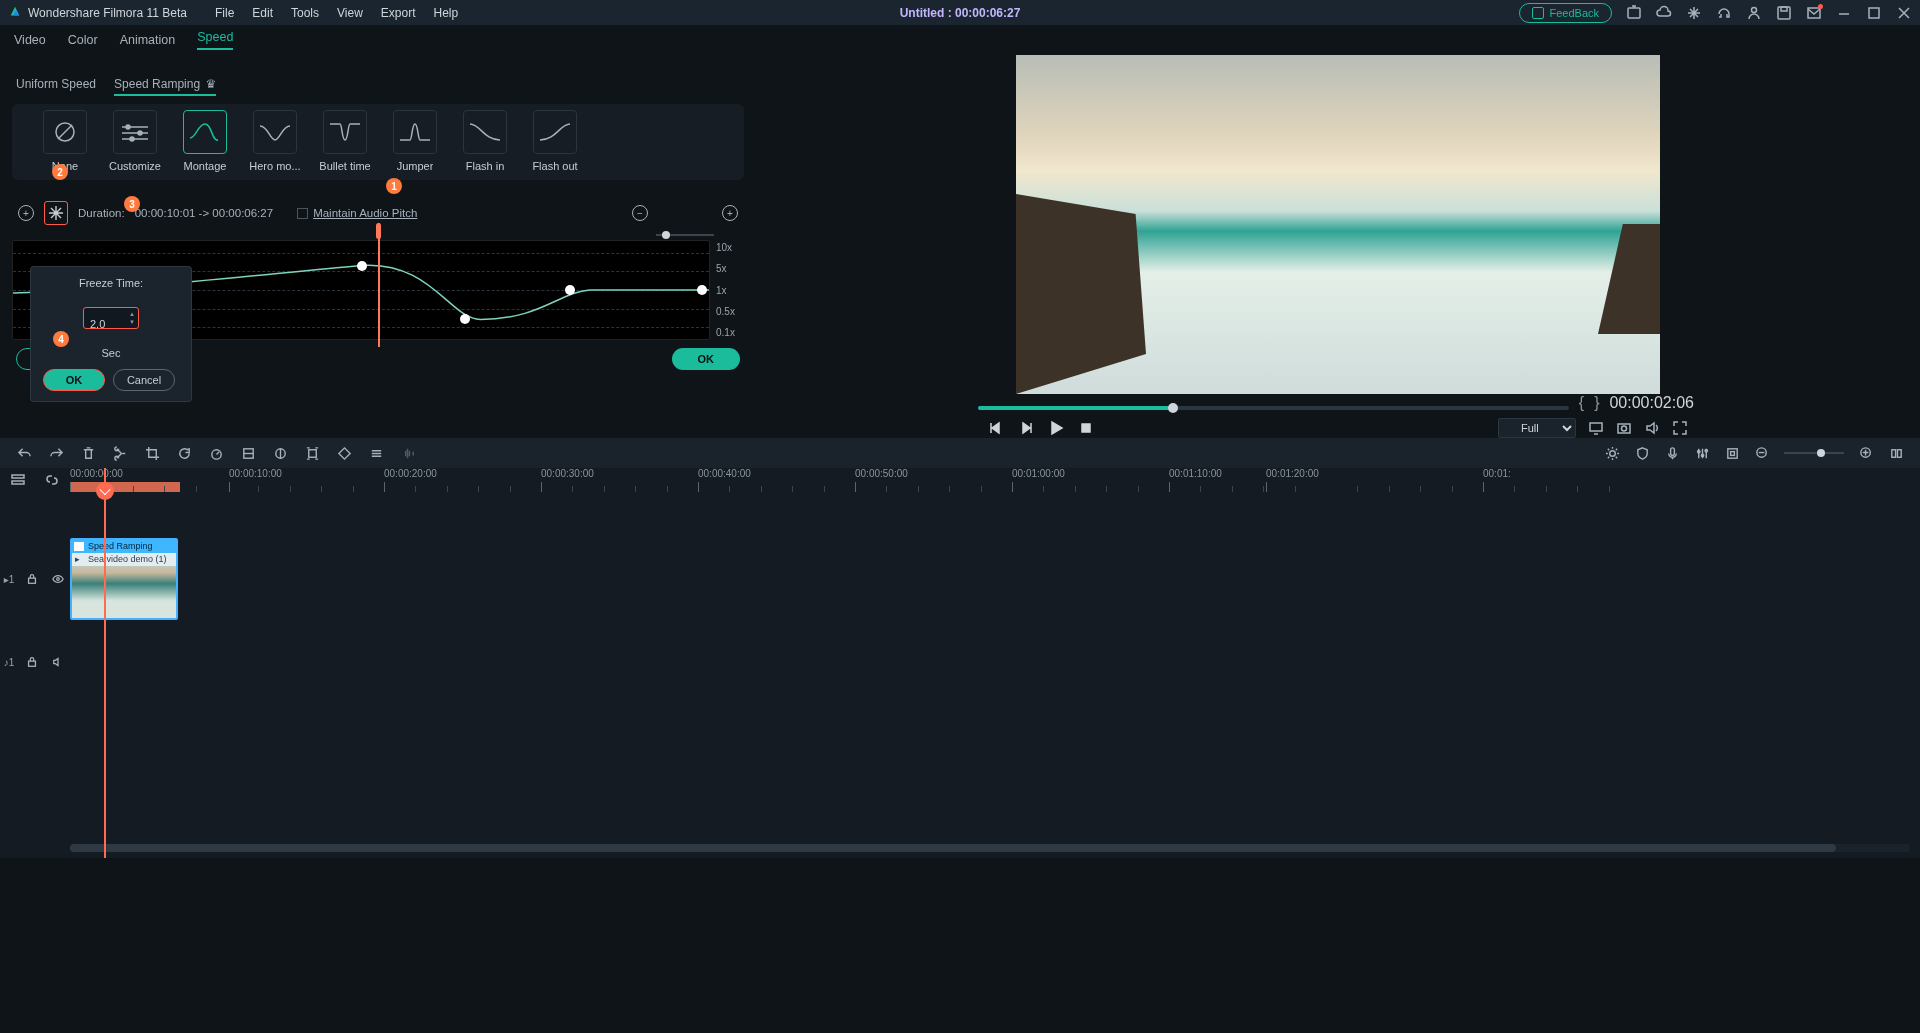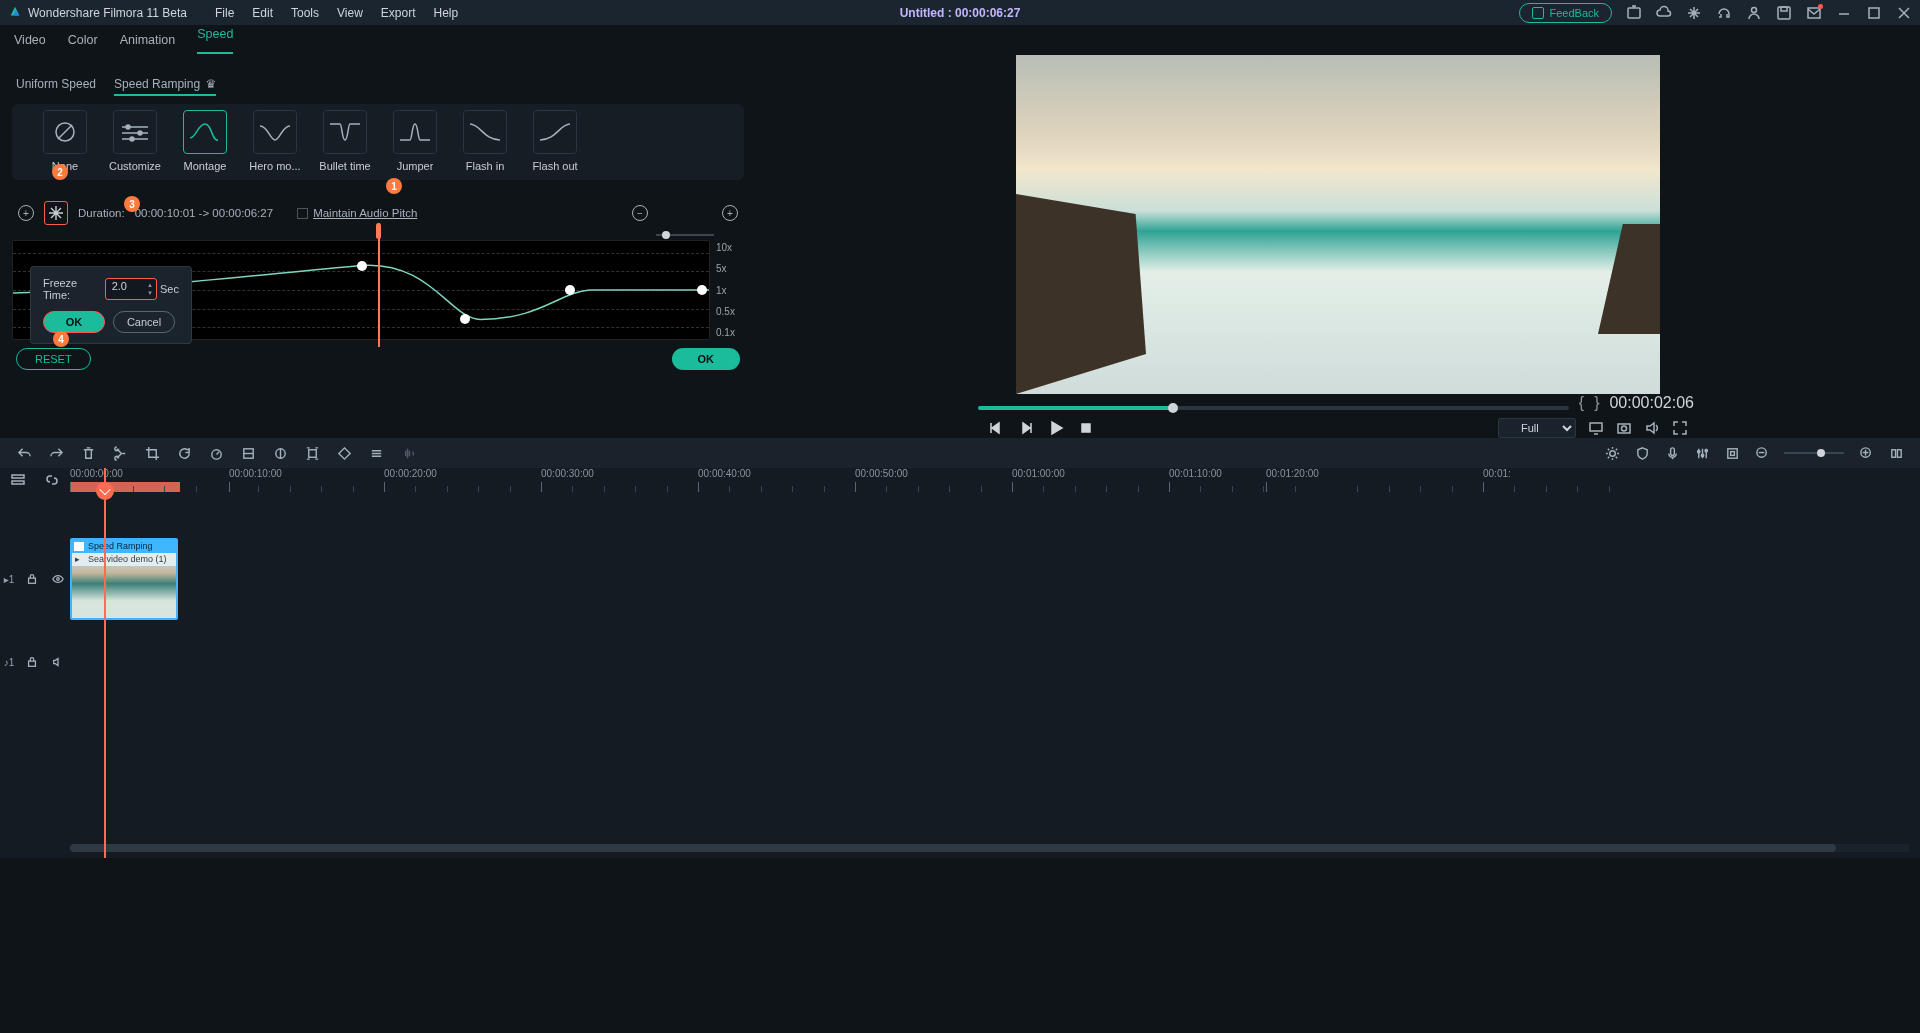--- a/index.html
+++ b/index.html
@@ -15,21 +15,21 @@
 .title-right { position:absolute; right:8px; display:flex; align-items:center; gap:14px; }
 .feedback-btn { border:1px solid #1abc9c; border-radius:11px; height:20px; padding:0 12px; display:flex; align-items:center; color:#1abc9c; font-size:11px; cursor:pointer; }
 .feedback-btn::before { content:""; width:10px; height:10px; border:1px solid #1abc9c; border-radius:2px; margin-right:5px; }
 .ic { width:16px; height:16px; display:flex; align-items:center; justify-content:center; color:#a7b1ba; cursor:pointer; position:relative; }
 .ic svg { width:16px; height:16px; stroke:#a7b1ba; fill:none; stroke-width:1.5; }
 .notif-dot::after { content:""; position:absolute; top:-1px; right:-1px; width:5px; height:5px; background:#ff5a48; border-radius:50%; }
 
 
 .panel-tabs { height:30px; display:flex; align-items:center; padding:0 14px; gap:22px; font-size:12.5px; }
 .panel-tabs span { color:#a7b1ba; cursor:pointer; }
-.panel-tabs .active { color:#1abc9c; border-bottom:2px solid #1abc9c; padding-bottom:11px; }
+.panel-tabs .active { color:#1abc9c; border-bottom:2px solid #1abc9c; padding-bottom:4px; }
 
 
 .main { display:flex; height:383px; }
 .left { width:756px; padding:0 0 0 0; }
 .right { flex:1; display:flex; flex-direction:column; align-items:center; }
 
 
 .subtabs { display:flex; gap:18px; padding:8px 16px; font-size:12px;margin-top:14px; }
 .subtabs span { color:#a7b1ba; cursor:pointer; }
 .subtabs .active { color:#1abc9c; border-bottom:2px solid #1abc9c; padding-bottom:3px; }
@@ -60,22 +60,22 @@
 .graph .gridline { position:absolute; left:0; right:0; height:0; border-top:1px dashed #2b343c; }
 .graph .curve { position:absolute; left:0; top:0; width:100%; height:100%; }
 .graph .node { position:absolute; width:10px; height:10px; background:#fff; border-radius:50%; transform:translate(-50%,-50%); cursor:pointer; }
 .graph .playhead { position:absolute; top:-18px; bottom:-8px; width:8px; left:52%; }
 .graph .playhead::before { content:""; position:absolute; top:0; left:1.5px; width:5px; height:16px; background:#ff7a5a; border-radius:3px; }
 .graph .playhead::after { content:""; position:absolute; top:0; bottom:0; left:3px; width:2px; background:#ff7a5a; }
 .ylabels { width:28px; display:flex; flex-direction:column; justify-content:space-between; font-size:10px; color:#9aa3ac; padding:2px 0; }
 
 
 .freeze-pop { position:absolute; left:18px; top:26px; background:#1b232c; border-radius:3px; padding:10px 12px 10px 12px; box-shadow:0 0 0 1px #2e3840; width:160px; }
-.freeze-row { display:flex; align-items:center; gap:3px; font-size:11px; color:#c8cdd3; }
-.freeze-input { width:56px; height:22px; background:#121820; border:1.5px solid #ff5a48; border-radius:3px; color:#cfd5da; font-size:11px; padding:1px 6px; position:relative; }
+.freeze-row { display:flex; align-items:center; gap:18px; font-size:11px; color:#c8cdd3;flex-direction:column; }
+.freeze-input { width:56px; height:22px; background:#121820; border:1.5px solid #ff5a48; border-radius:3px; color:#cfd5da; font-size:11px; padding:10px 6px; position:relative; }
 .spinner { position:absolute; right:2px; top:2px; display:flex; flex-direction:column; gap:0; }
 .spinner div { width:8px; height:8px; font-size:7px; color:#8b949c; line-height:8px; text-align:center; cursor:pointer; }
 .freeze-btns { display:flex; gap:8px; margin-top:10px; }
 .btn-ok { background:#1abc9c; border:1.5px solid #ff5a48; border-radius:11px; height:22px; width:62px; color:#0a1015; font-size:11px; font-weight:600; cursor:pointer; }
 .btn-cancel { background:transparent; border:1px solid #5a6570; border-radius:11px; height:22px; width:62px; color:#c8cdd3; font-size:11px; cursor:pointer; }
 
 
 .ann { position:absolute; width:16px; height:16px; background:#ff7a3d; border-radius:50%; color:#fff; font-size:10px; font-weight:600; display:flex; align-items:center; justify-content:center; z-index:10; }
 
 

